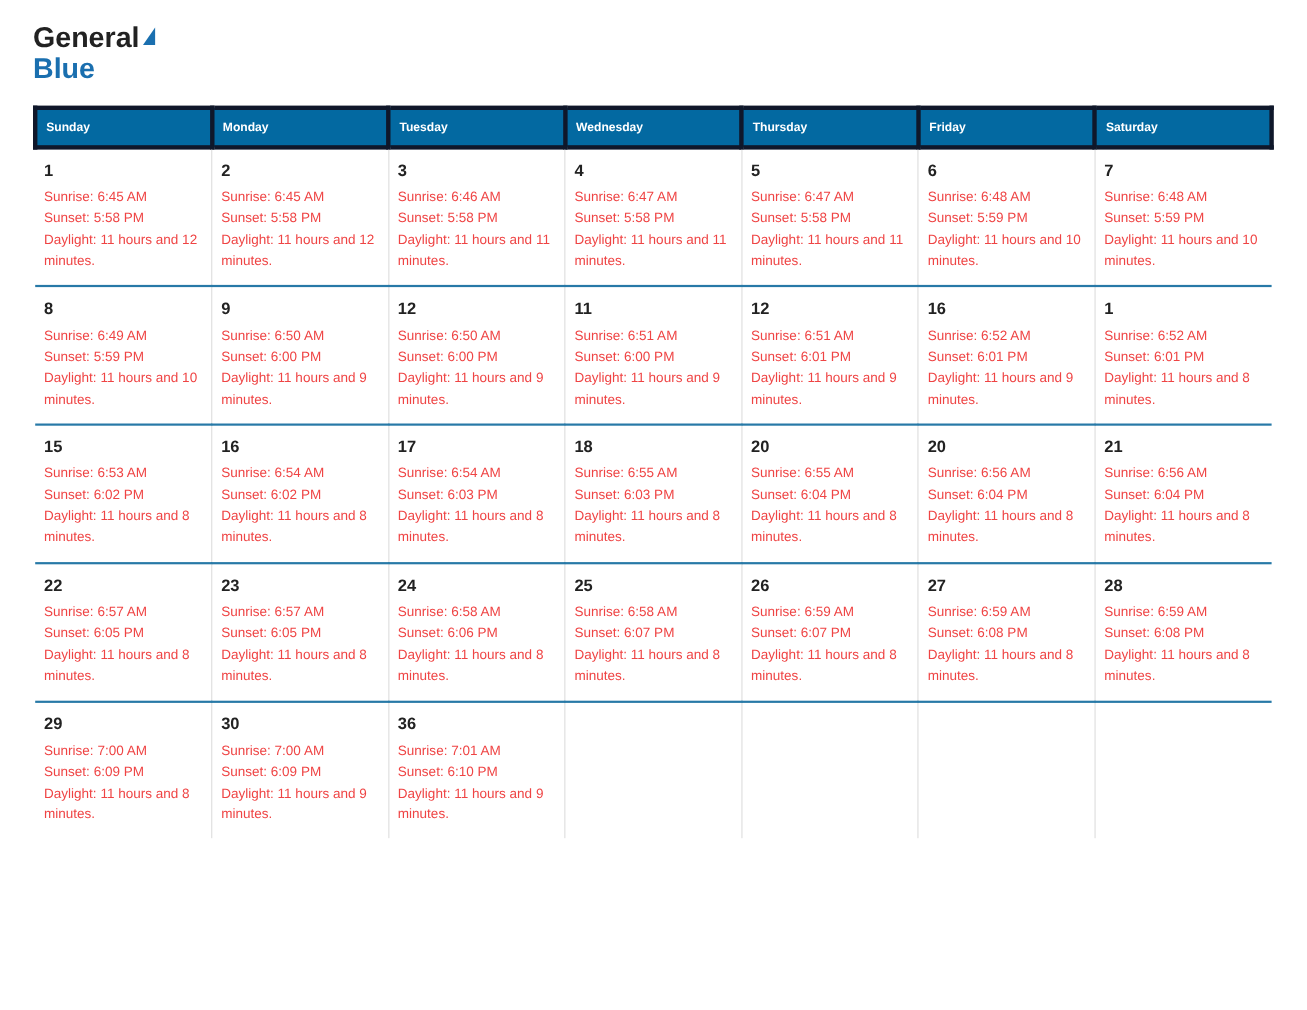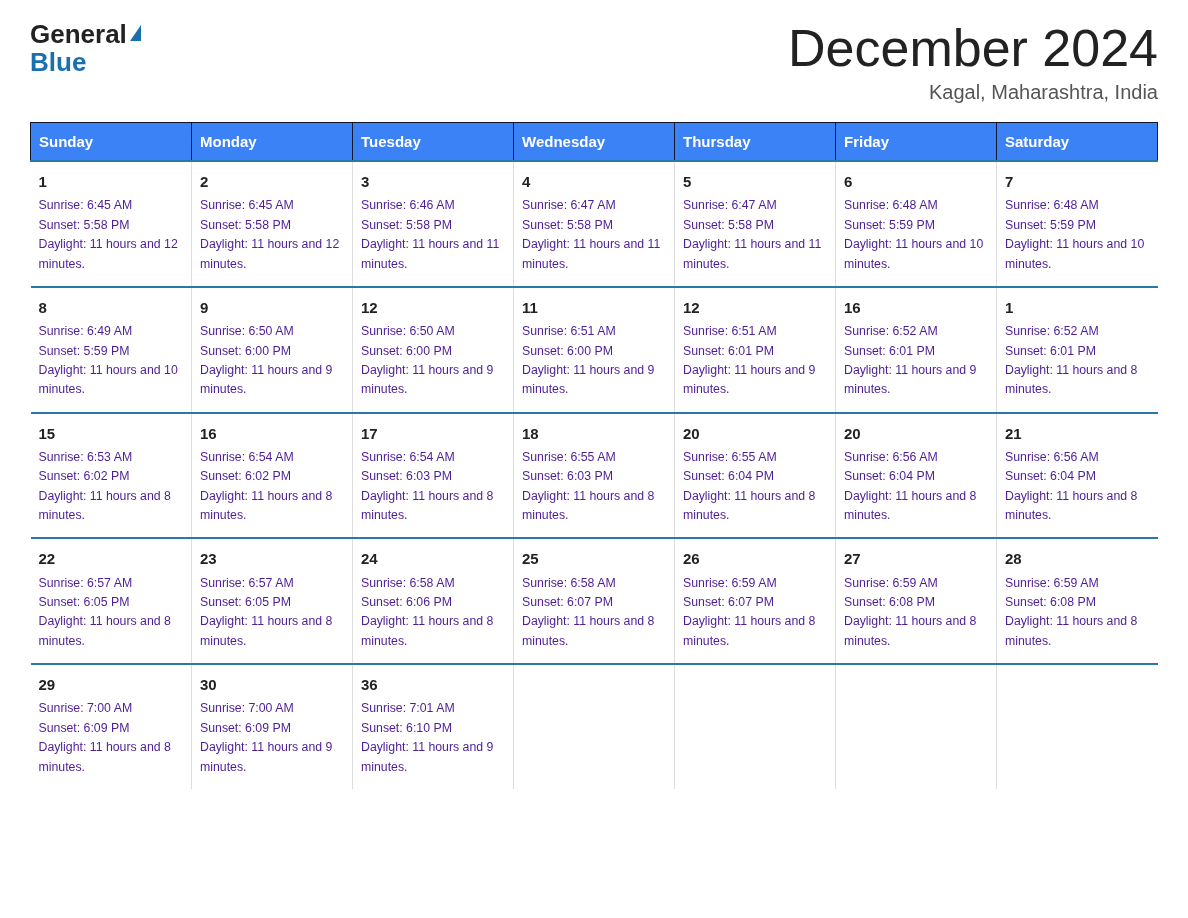--- a/index.html
+++ b/index.html
@@ -6,21 +6,20 @@
     body {
       font-family: Arial, sans-serif;
       background: #fff;
       color: #222;
       width: 1188px;
       min-height: 918px;
       padding: 20px 30px;
     }
     .header {
       display: flex;
-      justify-content: space-between;
       align-items: flex-start;
       margin-bottom: 18px;
     }
     .logo {
       display: flex;
       flex-direction: column;
       align-items: flex-start;
     }
     .title-block {
       text-align: right;
@@ -35,27 +34,27 @@
       font-size: 20px;
       color: #555;
       margin-top: 4px;
     }
     table {
       width: 100%;
       border-collapse: collapse;
       table-layout: fixed;
     }
     thead tr th {
-      background-color: #3b82f6;
+      background-color: #0369a1;
       color: #fff;
-      font-size: 15px;
+      font-size: 11px;
       font-weight: bold;
       padding: 10px 8px;
       text-align: left;
-      border: 1px solid #0f172a;
+      border: 4px solid #0f172a;
     }
     tbody tr {
       border-top: 2px solid #2779a7;
     }
     tbody tr td {
       vertical-align: top;
       padding: 8px 8px 12px 8px;
       font-size: 12.5px;
       line-height: 1.55;
       border-left: 1px solid #ddd;
@@ -69,40 +68,36 @@
       border-right: none;
     }
     .day-num {
       font-size: 15px;
       font-weight: bold;
       display: block;
       margin-bottom: 3px;
     }
     .cell-content {
       font-size: 12.3px;
-      color: #4c1d95;
+      color: #ef4444;
     }
     .empty-cell {
       background: #fff;
     }
   </style>
 </head>
 <body>
 
 <div class="header">
   <div class="logo">
     <div style="display:flex; align-items:center; line-height:1.1;">
       <span style="font-size:26px; font-weight:bold; color:#222;">General</span>
       <span style="display:inline-block; width:0; height:0; border-left:11px solid transparent; border-bottom:16px solid #1a6faf; margin-left:3px; margin-bottom:2px;"></span>
     </div>
     <span style="font-size:26px; font-weight:bold; color:#1a6faf; margin-top:-2px;">Blue</span>
-  </div>
-  <div class="title-block">
-    <div class="month-title">December 2024</div>
-    <div class="location">Kagal, Maharashtra, India</div>
   </div>
 </div>
 
 <table>
   <thead>
     <tr>
     <th>Sunday</th>
         <th>Monday</th>
         <th>Tuesday</th>
         <th>Wednesday</th>

